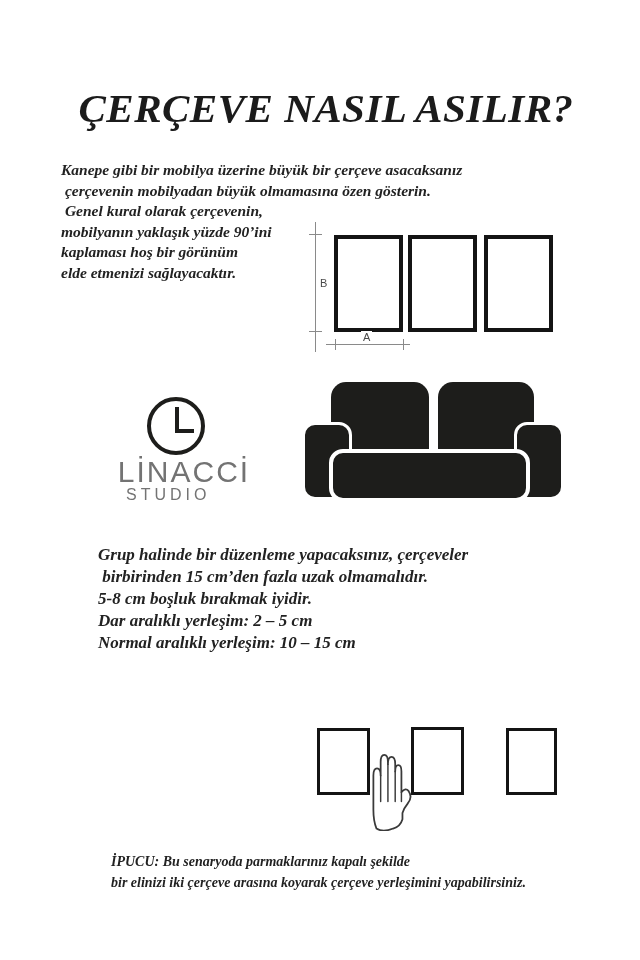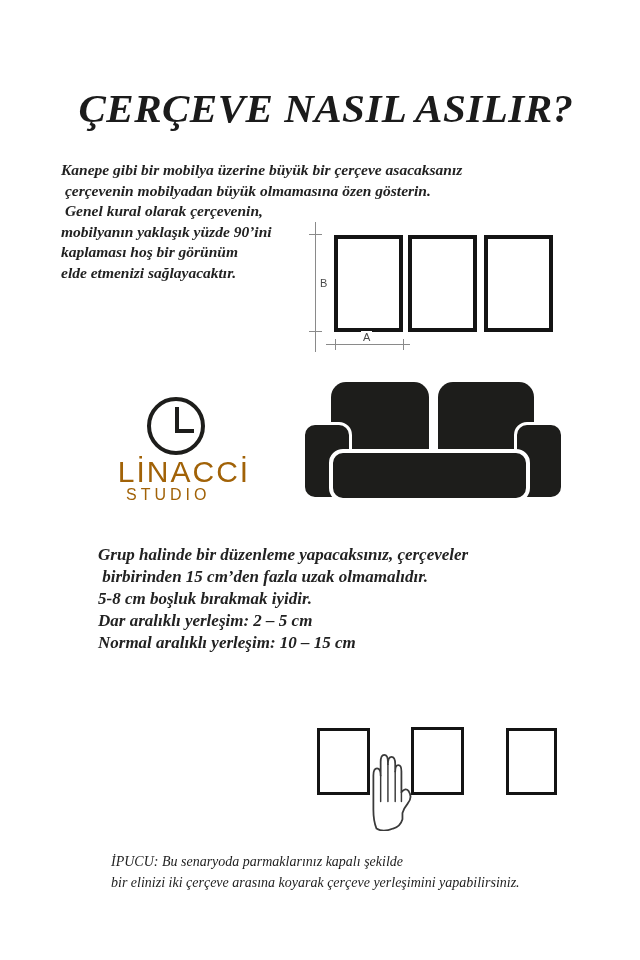--- a/index.html
+++ b/index.html
@@ -15,21 +15,21 @@
     font-size:41px;font-weight:bold;font-style:italic;letter-spacing:.5px;
     color:#1b1b1b;white-space:nowrap;
   }
   
   .para{
     position:absolute;font-style:italic;font-weight:600;
     white-space:pre;color:#222;
   }
   .para1{left:55px;top:160px;font-size:15.5px;line-height:20.5px;}
   .para2{left:92px;top:544px;font-size:17px;line-height:22px;}
-  .tip{left:105px;top:852px;font-size:14px;line-height:20.5px;font-weight:normal;}
+  .tip{left:105px;top:852px;font-size:14px;line-height:20.5px;font-weight:bold;}
   
   .diagram{position:absolute;left:300px;top:220px;width:260px;height:136px;}
   .frame{position:absolute;background:#fff;border:4px solid #141414;box-sizing:border-box;}
   .d-frame1{left:28px;top:15px;width:69px;height:97px;}
   .d-frame2{left:102px;top:15px;width:69px;height:97px;}
   .d-frame3{left:178px;top:15px;width:69px;height:97px;}
   .dimline{position:absolute;background:#8a8a8a;}
   .b-line{left:9px;top:2px;width:1px;height:130px;}
   .b-tick{width:13px;height:1px;}
   .b-tick.t1{left:3px;top:14px;}
@@ -47,21 +47,21 @@
   
   .sofa{position:absolute;left:296px;top:378px;width:262px;height:126px;}
   .sofa-piece{position:absolute;background:#1d1d1b;box-sizing:border-box;}
   .back-l{left:29px;top:4px;width:98px;height:88px;border-radius:15px;z-index:1;}
   .back-r{left:136px;top:4px;width:96px;height:88px;border-radius:15px;z-index:1;}
   .arm-l{left:0;top:44px;width:50px;height:78px;border-radius:13px;border:3px solid #fff;z-index:2;}
   .arm-r{left:212px;top:44px;width:50px;height:78px;border-radius:13px;border:3px solid #fff;z-index:2;}
   .seat{left:27px;top:71px;width:201px;height:53px;border-radius:14px;border:4px solid #fff;z-index:3;}
   
   .logo{position:absolute;left:108px;top:394px;width:140px;height:115px;
-        font-family:"Liberation Sans","DejaVu Sans",sans-serif;color:#a16207;}
+        font-family:"Liberation Sans","DejaVu Sans",sans-serif;color:#737373;}
   .clock{position:absolute;left:33px;top:3px;width:58px;height:58px;border:4px solid #1d1d1b;
          border-radius:50%;box-sizing:border-box;}
   .hand{position:absolute;background:#1d1d1b;}
   .hand-v{left:24px;top:6px;width:4px;height:26px;}
   .hand-h{left:24px;top:28px;width:19px;height:4px;}
   .brand{position:absolute;left:0;top:61px;width:140px;text-align:center;
          font-size:30px;letter-spacing:2px;font-weight:400;white-space:nowrap;}
   .studio{position:absolute;left:12px;top:92px;width:140px;
           font-size:16px;letter-spacing:4px;font-weight:400;}
   

